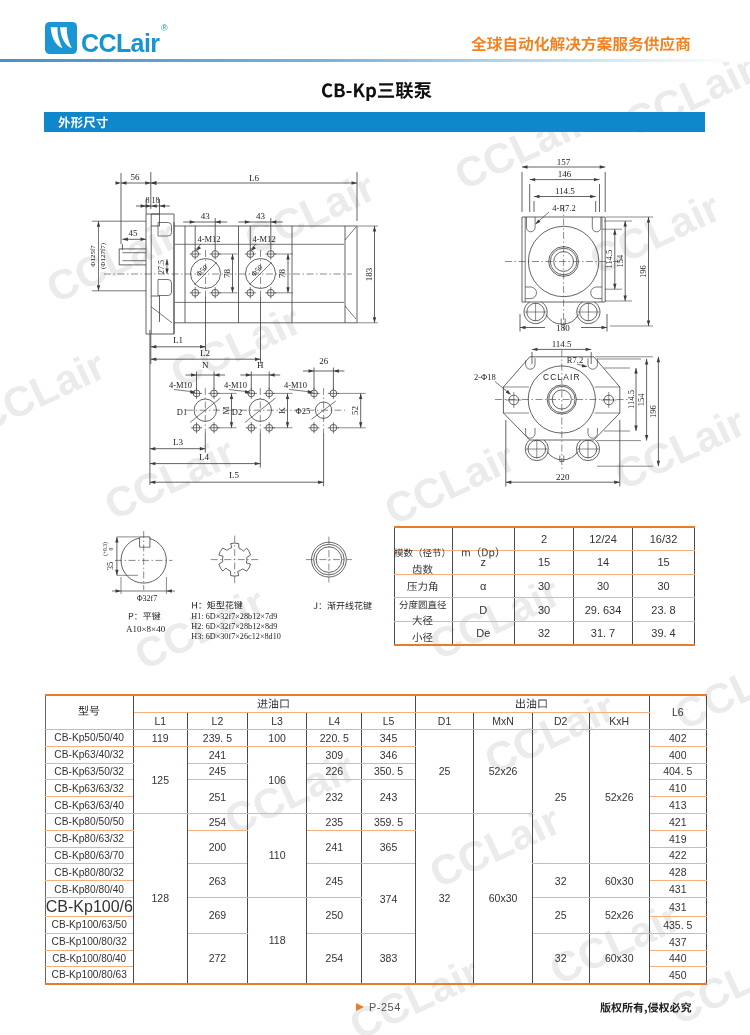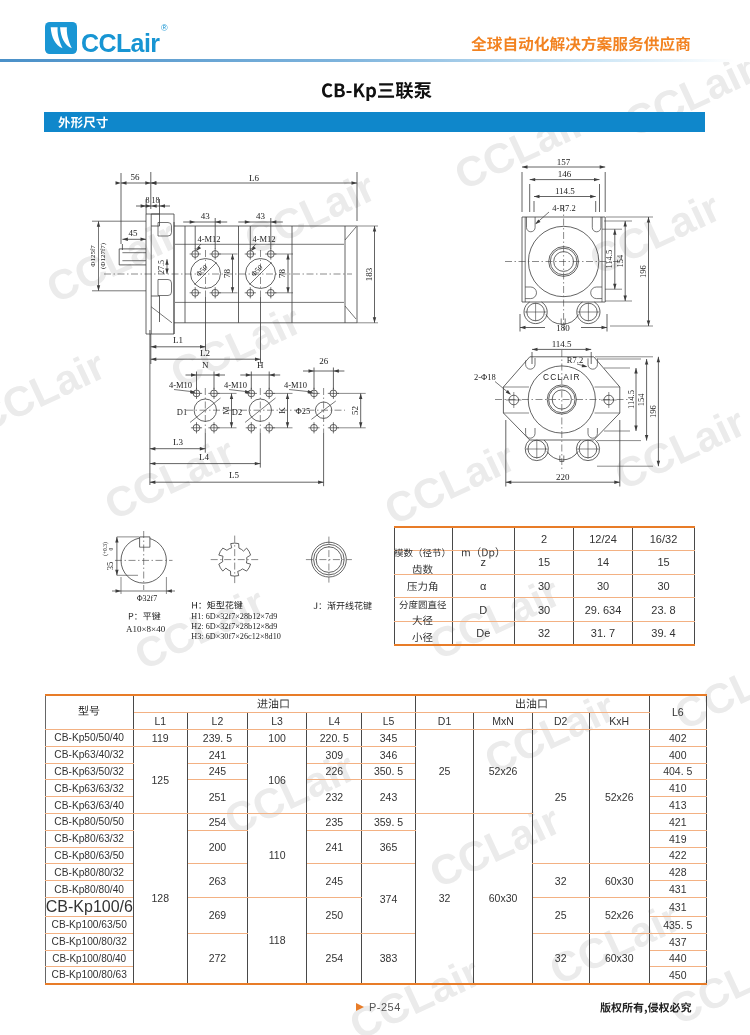--- a/index.html
+++ b/index.html
@@ -626,21 +626,21 @@
           <td>421</td>
         </tr>
         <tr style="height:16.8px">
           <td style="font-size:10.2px">CB-Kp80/63/32</td>
           <td rowspan="2">200</td>
           <td rowspan="2">241</td>
           <td rowspan="2">365</td>
           <td>419</td>
         </tr>
         <tr style="height:16.8px">
-          <td style="font-size:10.2px">CB-Kp80/63/50</td>
+          <td style="font-size:10.2px">CB-Kp80/63/70</td>
           <td>422</td>
         </tr>
         <tr style="height:16.8px">
           <td style="font-size:10.2px">CB-Kp80/80/32</td>
           <td rowspan="2">263</td>
           <td rowspan="2">245</td>
           <td rowspan="4">374</td>
           <td rowspan="2">32</td>
           <td rowspan="2">60x30</td>
           <td>428</td>

